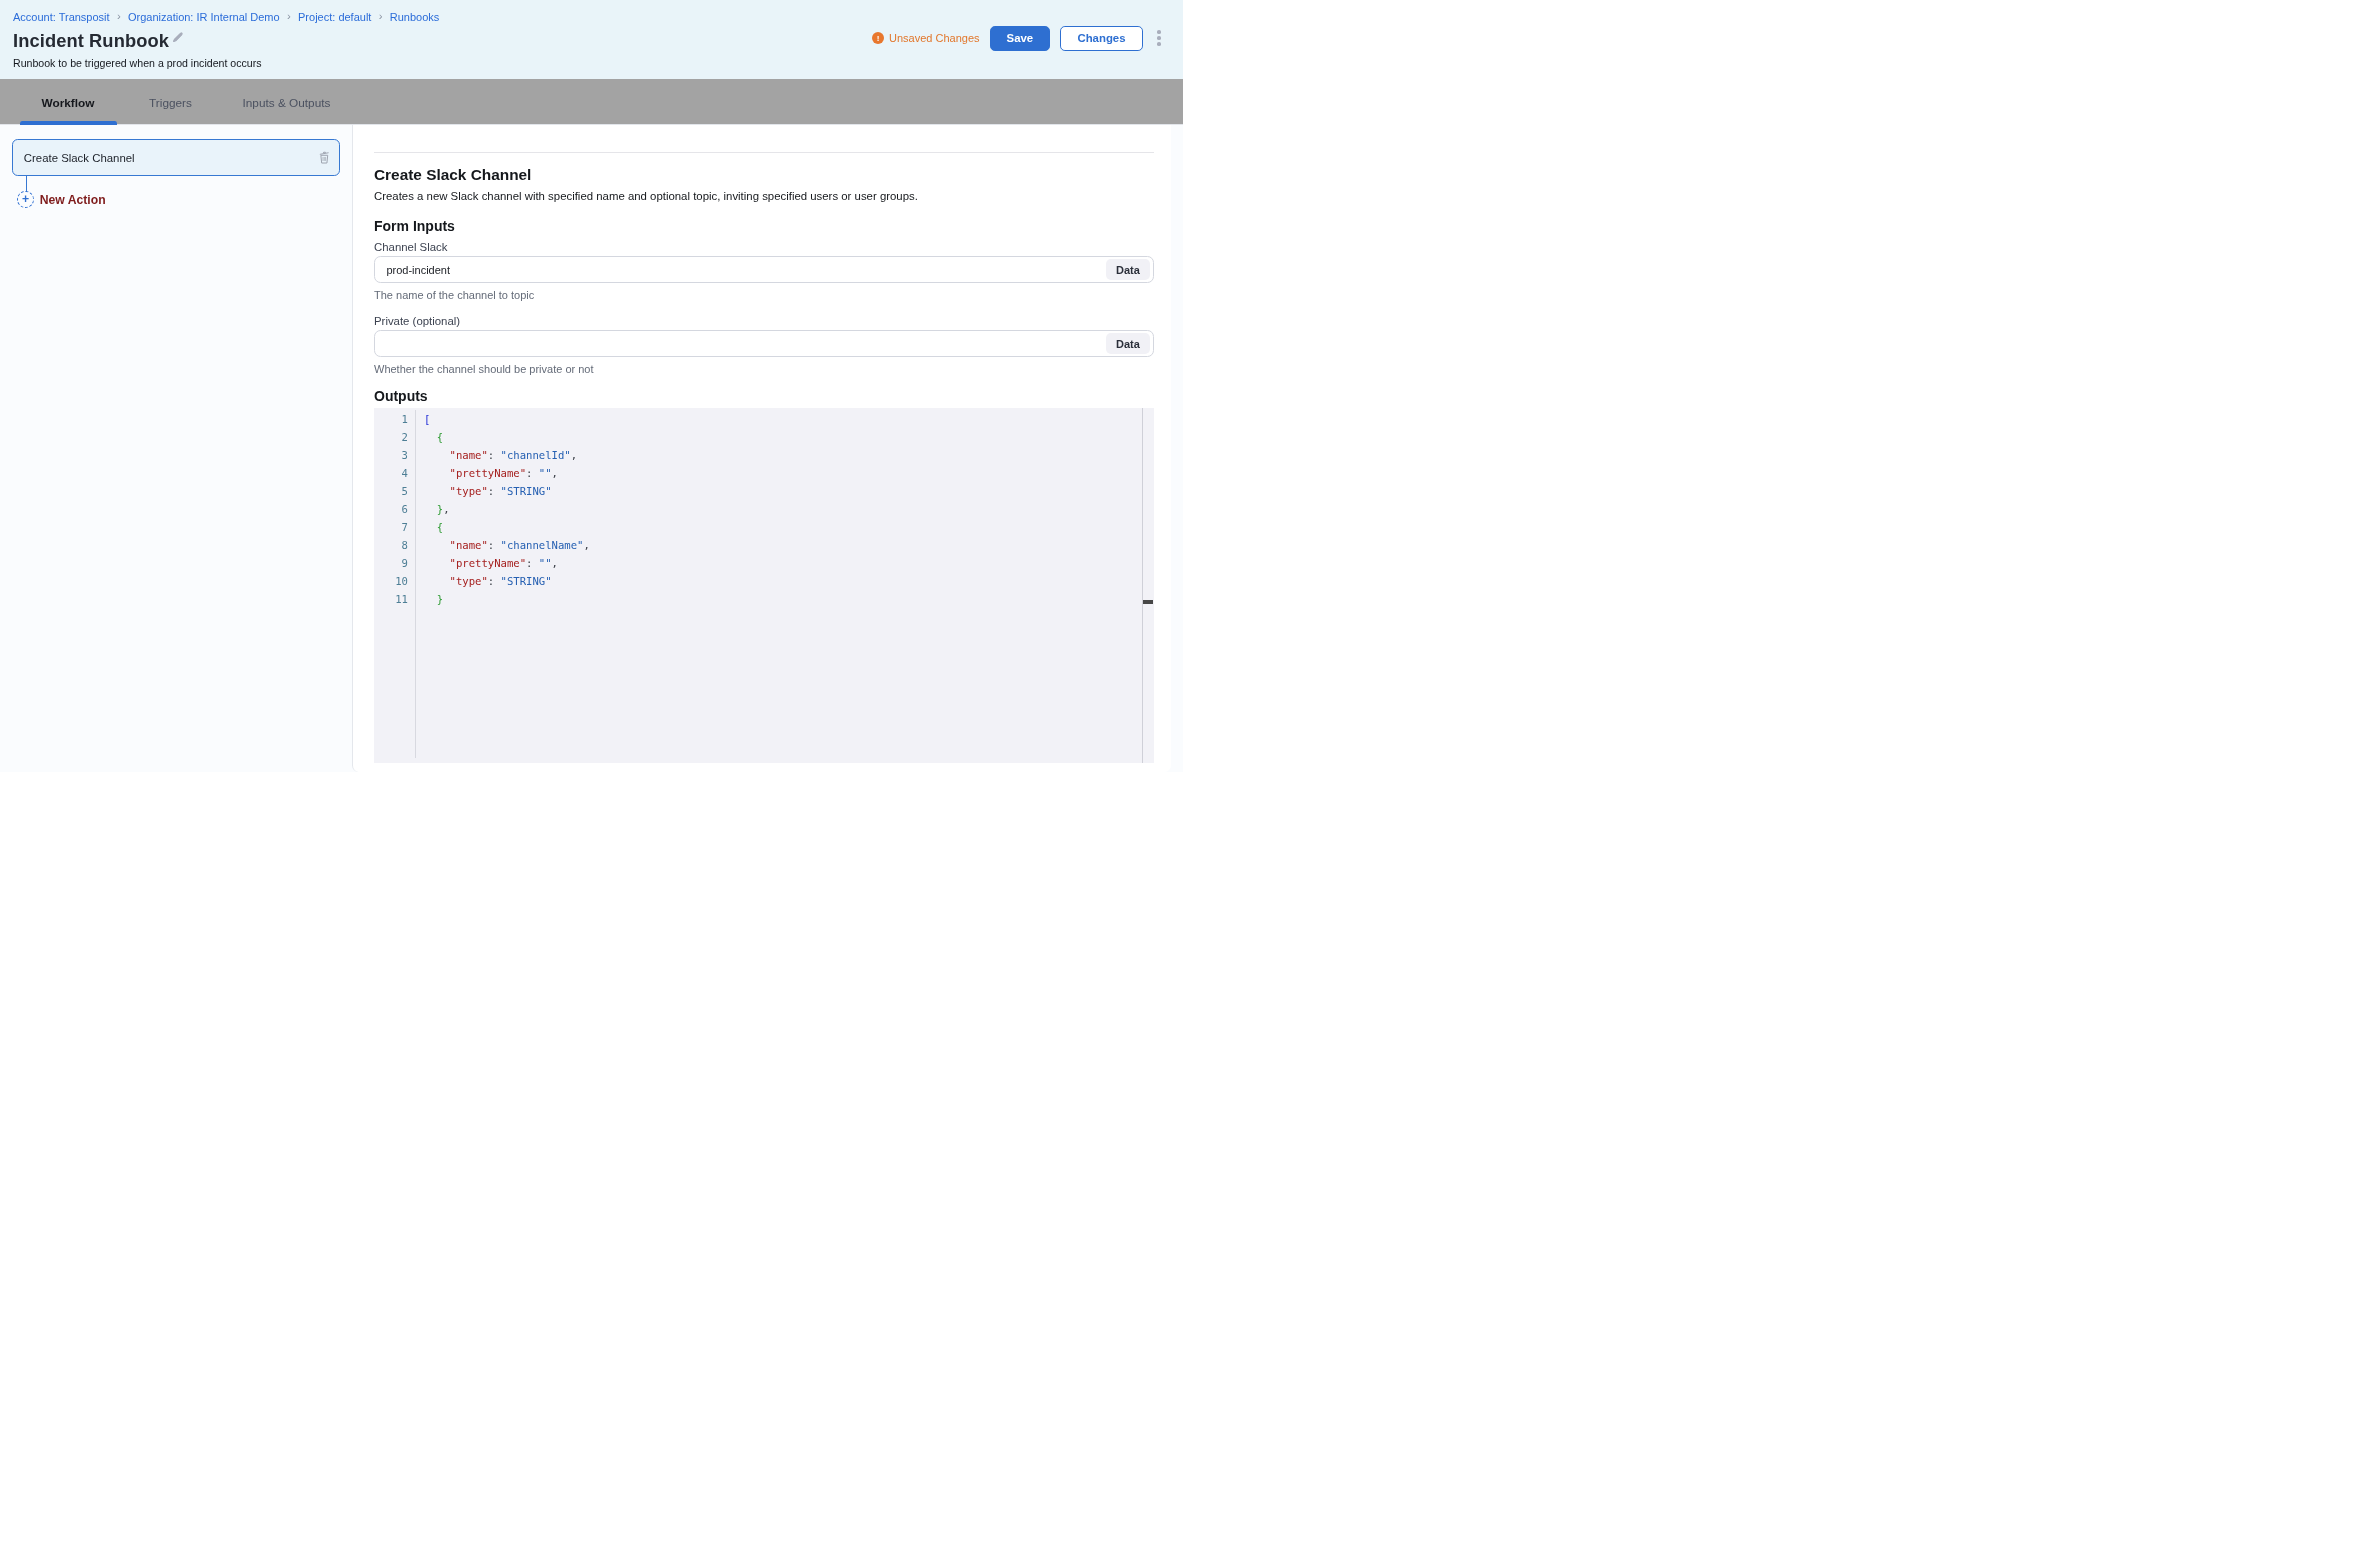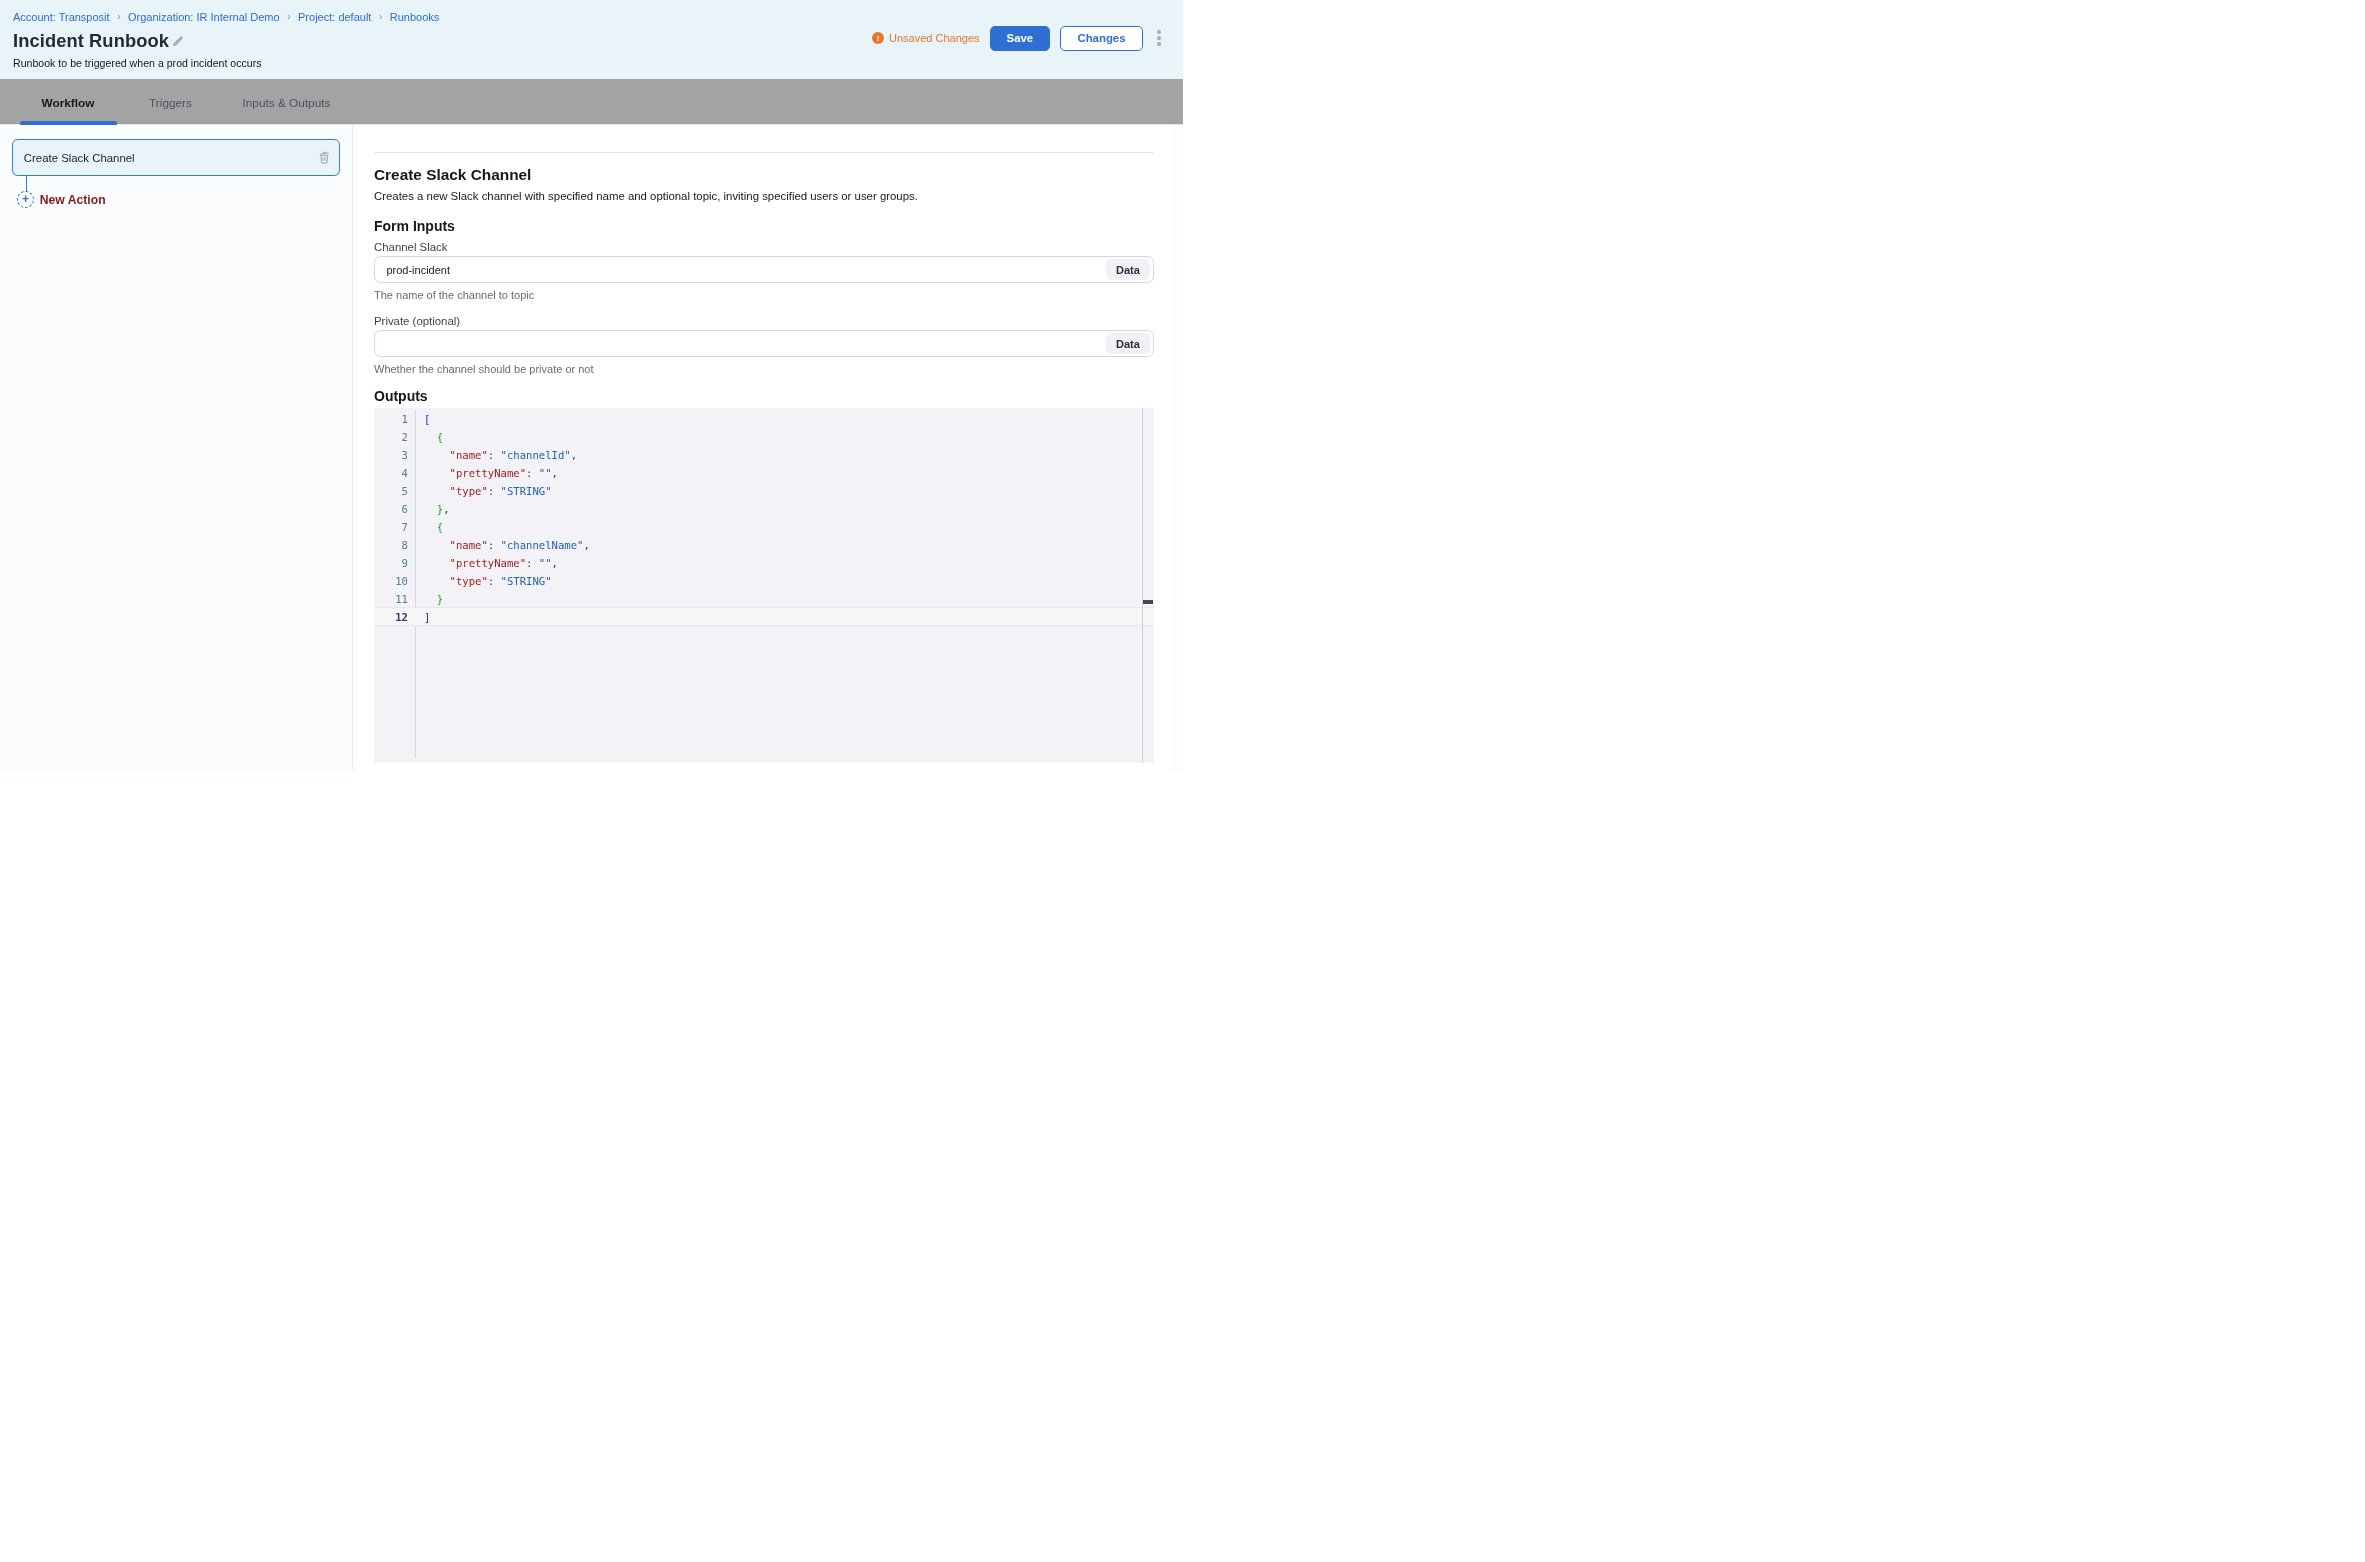--- a/index.html
+++ b/index.html
@@ -5,21 +5,21 @@
   * { margin:0; padding:0; box-sizing:border-box; }
   html,body { width:1183px; height:781px; overflow:hidden; background:#ffffff;
     font-family:"Liberation Sans", sans-serif; -webkit-font-smoothing:antialiased; }
 
   
   .header { position:absolute; left:0; top:0; width:1183px; height:79px; background:#e9f4f9; }
   .breadcrumb { position:absolute; left:13px; top:11.4px; display:flex; align-items:center; gap:7.3px;
     font-size:11px; }
   .breadcrumb a { color:#2b6cd9; text-decoration:none; cursor:pointer; }
   .crumb-sep { color:#8a93a2; font-size:11.4px; line-height:1; transform:translateY(-0.8px); }
-  .title-row { position:absolute; left:13px; top:30px; display:flex; align-items:center; gap:1px; }
+  .title-row { position:absolute; left:13px; top:30px; display:flex; align-items:flex-start; gap:1px; }
   .page-title { font-size:18.3px; font-weight:700; color:#252a33; letter-spacing:0.1px; }
   .edit-btn { background:none; border:none; cursor:pointer; display:flex; padding:0; }
   .subtitle { position:absolute; left:13px; top:57px; font-size:10.6px; color:#15181e; }
   .header-actions { position:absolute; right:19.5px; top:25px; height:26px; display:flex; align-items:center; }
   .unsaved { display:flex; align-items:center; gap:4.9px; margin-right:10.6px; }
   .warn-circle { width:12.2px; height:12.2px; border-radius:50%; background:#e8772e; color:#fff;
     font-size:8.1px; font-weight:700; display:flex; align-items:center; justify-content:center; }
   .unsaved-text { color:#e2772c; font-size:11px; font-weight:500; }
   .btn { height:25px; border-radius:4.9px; font-size:11.4px; font-weight:700; cursor:pointer;
     font-family:"Liberation Sans",sans-serif; }
@@ -213,21 +213,20 @@
             <div class="code-row"><span class="num">2</span><span class="code"><span class="tok-plain">  </span><span class="tok-brace">{</span></span></div>
             <div class="code-row"><span class="num">3</span><span class="code"><span class="tok-plain">    </span><span class="tok-key">"name"</span><span class="tok-plain">: </span><span class="tok-str">"channelId"</span><span class="tok-plain">,</span></span></div>
             <div class="code-row"><span class="num">4</span><span class="code"><span class="tok-plain">    </span><span class="tok-key">"prettyName"</span><span class="tok-plain">: </span><span class="tok-str">""</span><span class="tok-plain">,</span></span></div>
             <div class="code-row"><span class="num">5</span><span class="code"><span class="tok-plain">    </span><span class="tok-key">"type"</span><span class="tok-plain">: </span><span class="tok-str">"STRING"</span></span></div>
             <div class="code-row"><span class="num">6</span><span class="code"><span class="tok-plain">  </span><span class="tok-brace">}</span><span class="tok-plain">,</span></span></div>
             <div class="code-row"><span class="num">7</span><span class="code"><span class="tok-plain">  </span><span class="tok-brace">{</span></span></div>
             <div class="code-row"><span class="num">8</span><span class="code"><span class="tok-plain">    </span><span class="tok-key">"name"</span><span class="tok-plain">: </span><span class="tok-str">"channelName"</span><span class="tok-plain">,</span></span></div>
             <div class="code-row"><span class="num">9</span><span class="code"><span class="tok-plain">    </span><span class="tok-key">"prettyName"</span><span class="tok-plain">: </span><span class="tok-str">""</span><span class="tok-plain">,</span></span></div>
             <div class="code-row"><span class="num">10</span><span class="code"><span class="tok-plain">    </span><span class="tok-key">"type"</span><span class="tok-plain">: </span><span class="tok-str">"STRING"</span></span></div>
             <div class="code-row"><span class="num">11</span><span class="code"><span class="tok-plain">  </span><span class="tok-brace">}</span></span></div>
-            <div class="code-row active"><span class="num">12</span><span class="code"><span class="tok-bracket">]</span></span></div>
           </div>
         <div class="scroll-line"></div>
         <div class="scroll-thumb"></div>
       </div>
     </div>
   </div>
 
   <div class="bottom-strip"></div>
 </div>
 

